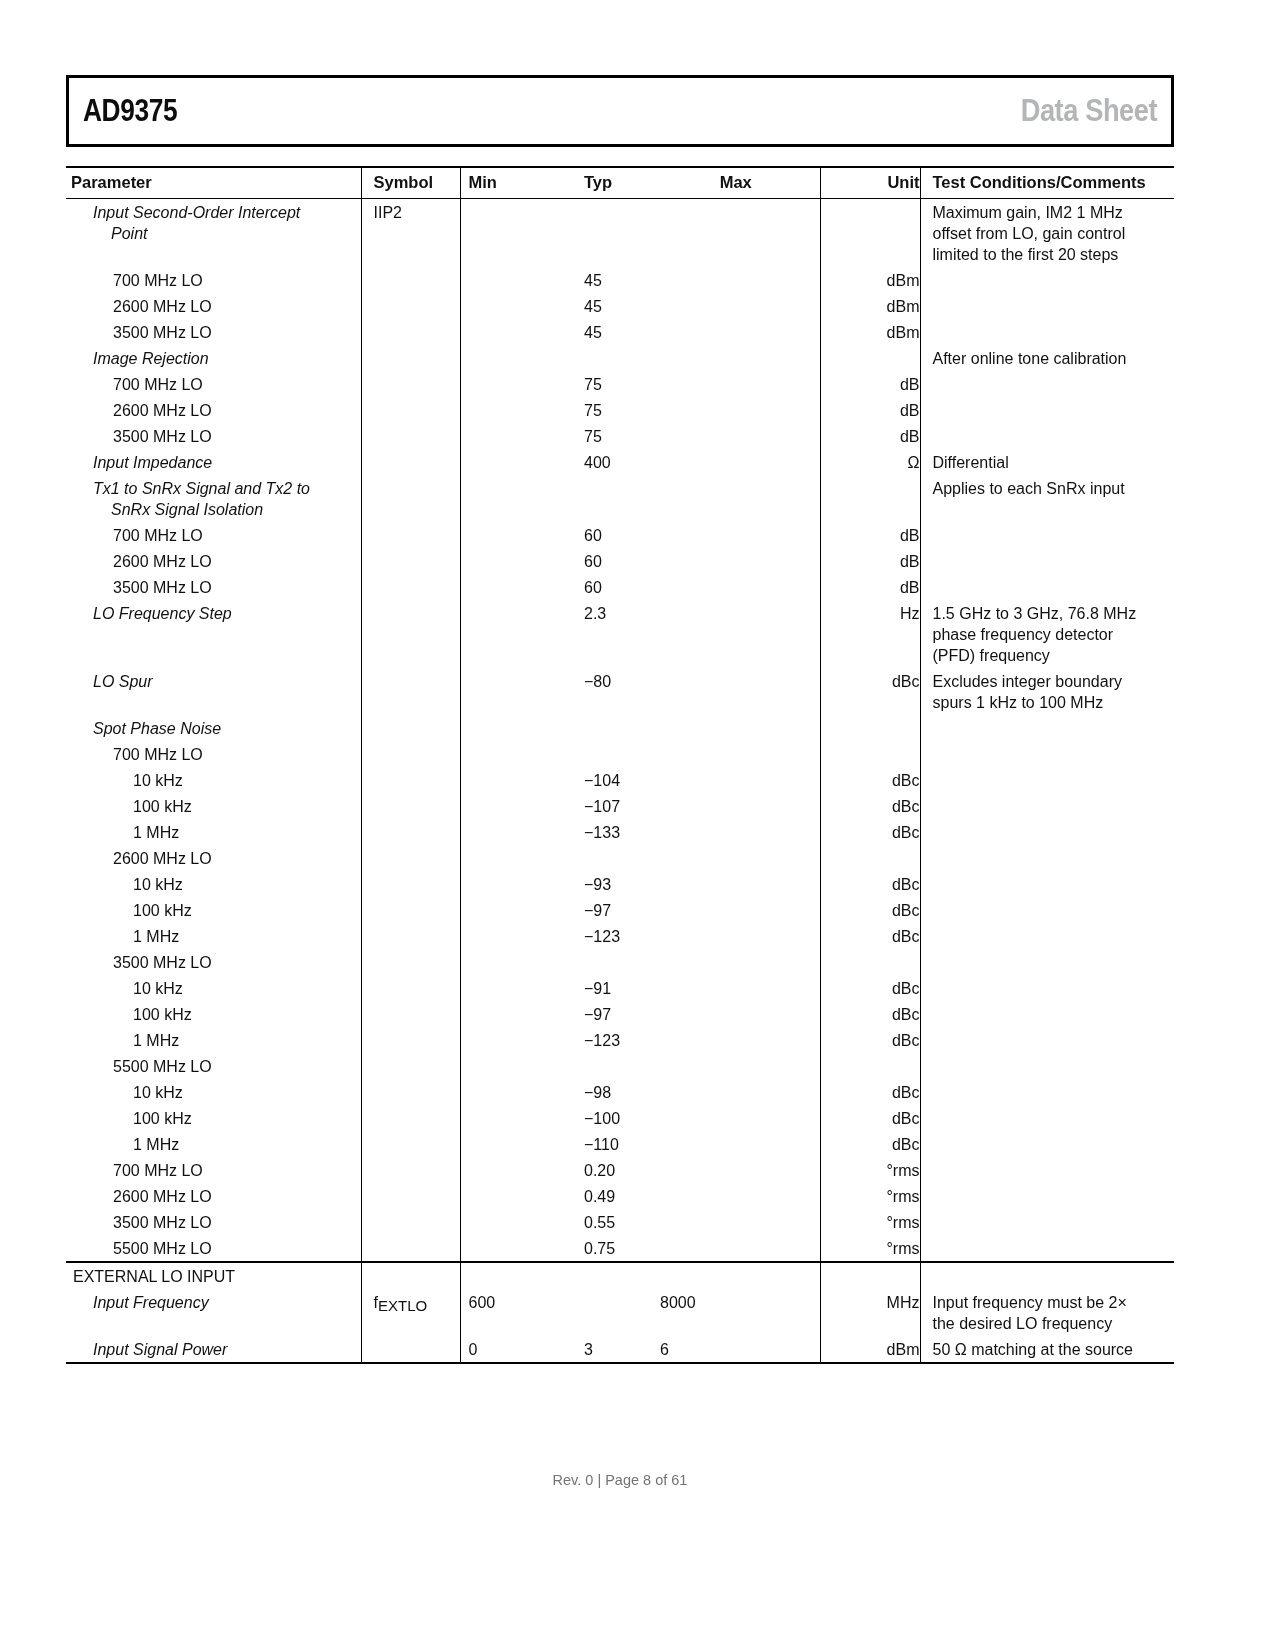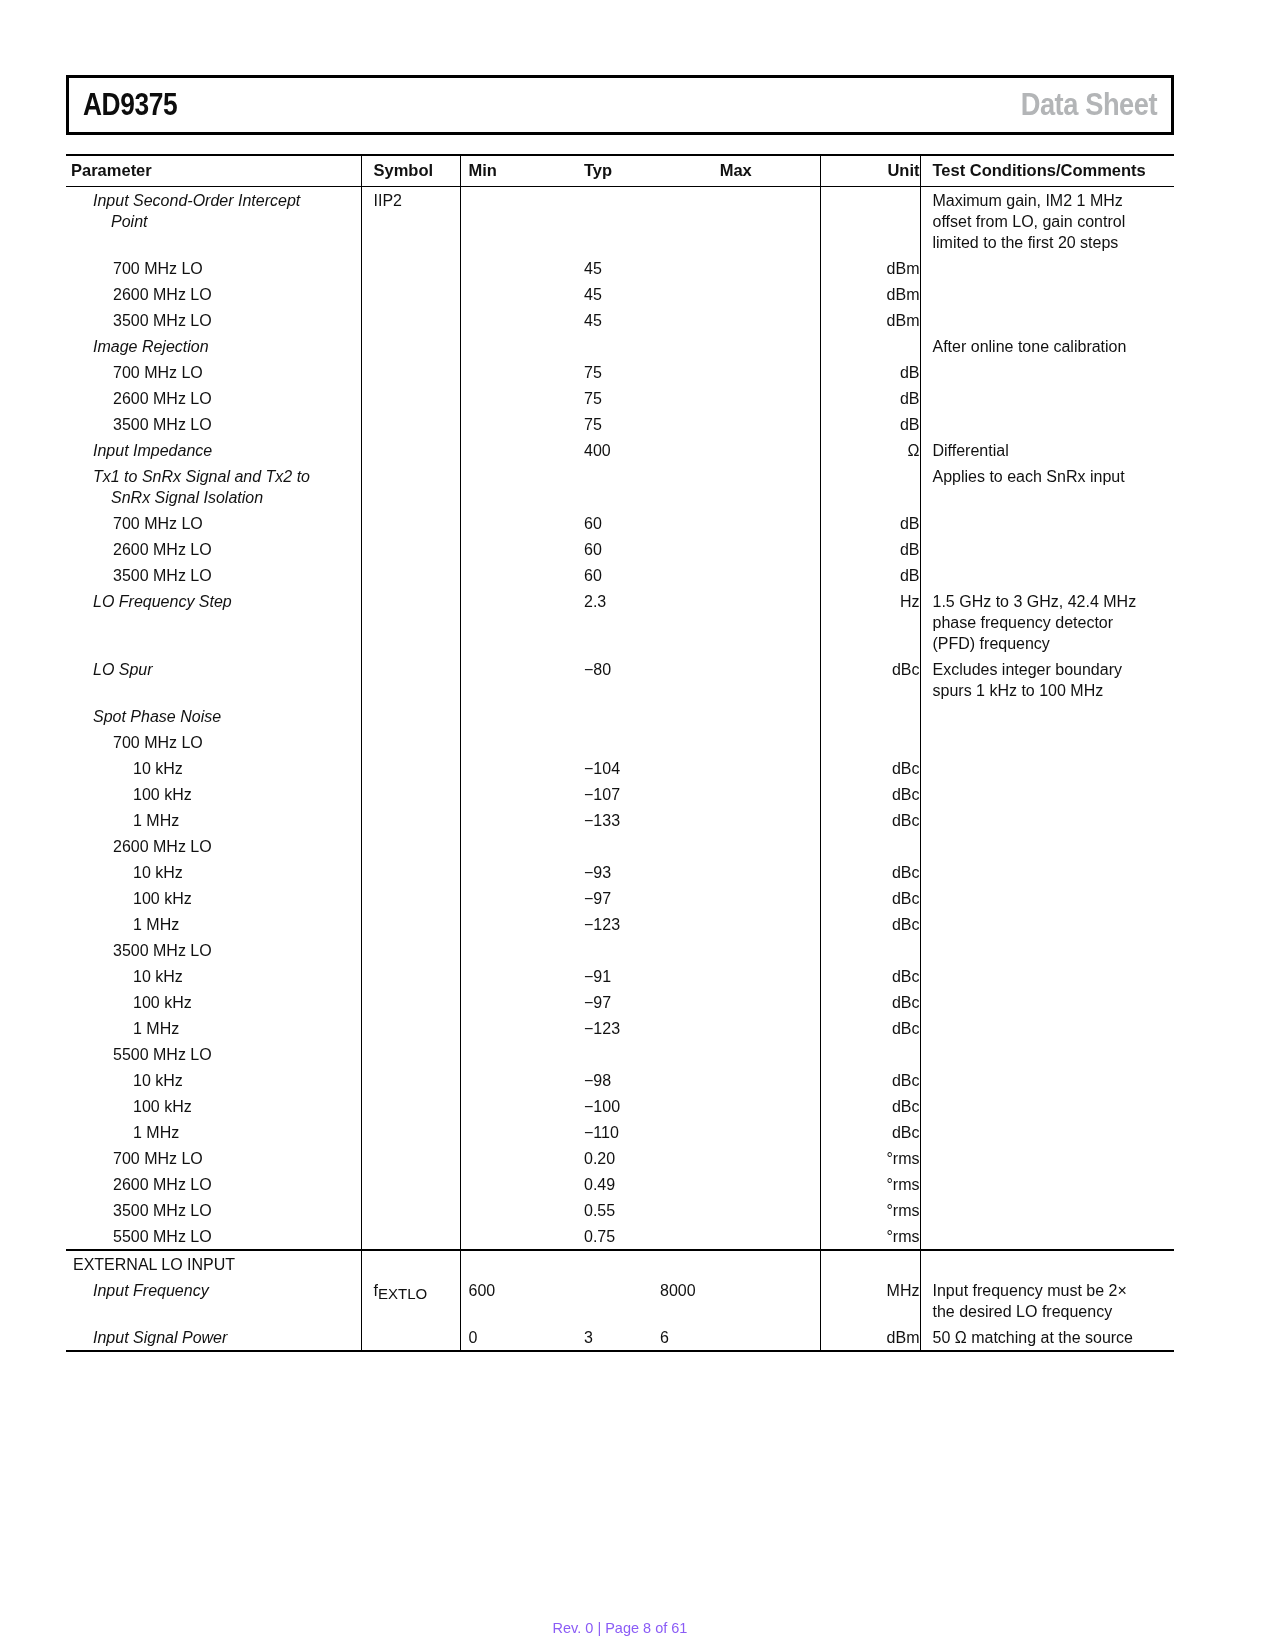--- a/index.html
+++ b/index.html
@@ -8,21 +8,21 @@
     width: 1275px; height: 1650px;
     position: relative;
     font-family: "Liberation Sans", sans-serif;
     color: #111111;
     overflow: hidden;
   }
   .content { position: absolute; left: 66px; top: 75px; width: 1108px; }
 
   
   .title-box {
-    height: 60px;
+    height: 72px;
     border: 3px solid #000;
     display: flex; align-items: center; justify-content: space-between;
     padding: 0 14px;
   }
   .part-number {
     font-size: 31px; font-weight: 700; letter-spacing: -0.5px;
     display: inline-block; transform: scaleX(0.85); transform-origin: left center;
     color: #0d0d0d;
   }
   .doc-type {
@@ -73,22 +73,22 @@
   .param-inner { display: block; white-space: pre-line; }
   .p0 { padding-left: 2px; }
   .p1 { padding-left: 40px; text-indent: -18px; font-style: italic; }
   .p2 { padding-left: 60px; text-indent: -18px; }
   .p3 { padding-left: 80px; text-indent: -18px; }
 
   sub.sym-sub { font-size: 15px; vertical-align: -3px; line-height: 0; }
 
   
   .footer {
-    position: absolute; left: 66px; width: 1108px; top: 1620px;
-    text-align: center; font-size: 14.5px; color: #8b5cf6;
+    position: absolute; left: 66px; width: 1108px; top: 1472px;
+    text-align: center; font-size: 14.5px; color: #737373;
   }
 </style>
 </head>
 <body>
 
 <div class="content">
 
   <div class="title-box">
     <span class="part-number">AD9375</span>
     <span class="doc-type">Data Sheet</span>
@@ -265,21 +265,21 @@
     </tr>
         <tr>
       <td class="c-param b-r">
             <span class="param-inner p1">LO Frequency Step</span>
           </td>
       <td class="c-symbol b-r"><span class="sym-base"></span><sub class="sym-sub"></sub></td>
       <td class="c-min v-min"></td>
       <td class="c-typ v-typ">2.3</td>
       <td class="c-max v-max b-r"></td>
       <td class="c-unit v-unit b-r">Hz</td>
-      <td class="c-comment v-comment cell-pre">1.5 GHz to 3 GHz, 42.4 MHz
+      <td class="c-comment v-comment cell-pre">1.5 GHz to 3 GHz, 76.8 MHz
 phase frequency detector
 (PFD) frequency</td>
     </tr>
         <tr>
       <td class="c-param b-r">
             <span class="param-inner p1">LO Spur</span>
           </td>
       <td class="c-symbol b-r"><span class="sym-base"></span><sub class="sym-sub"></sub></td>
       <td class="c-min v-min"></td>
       <td class="c-typ v-typ">−80</td>

